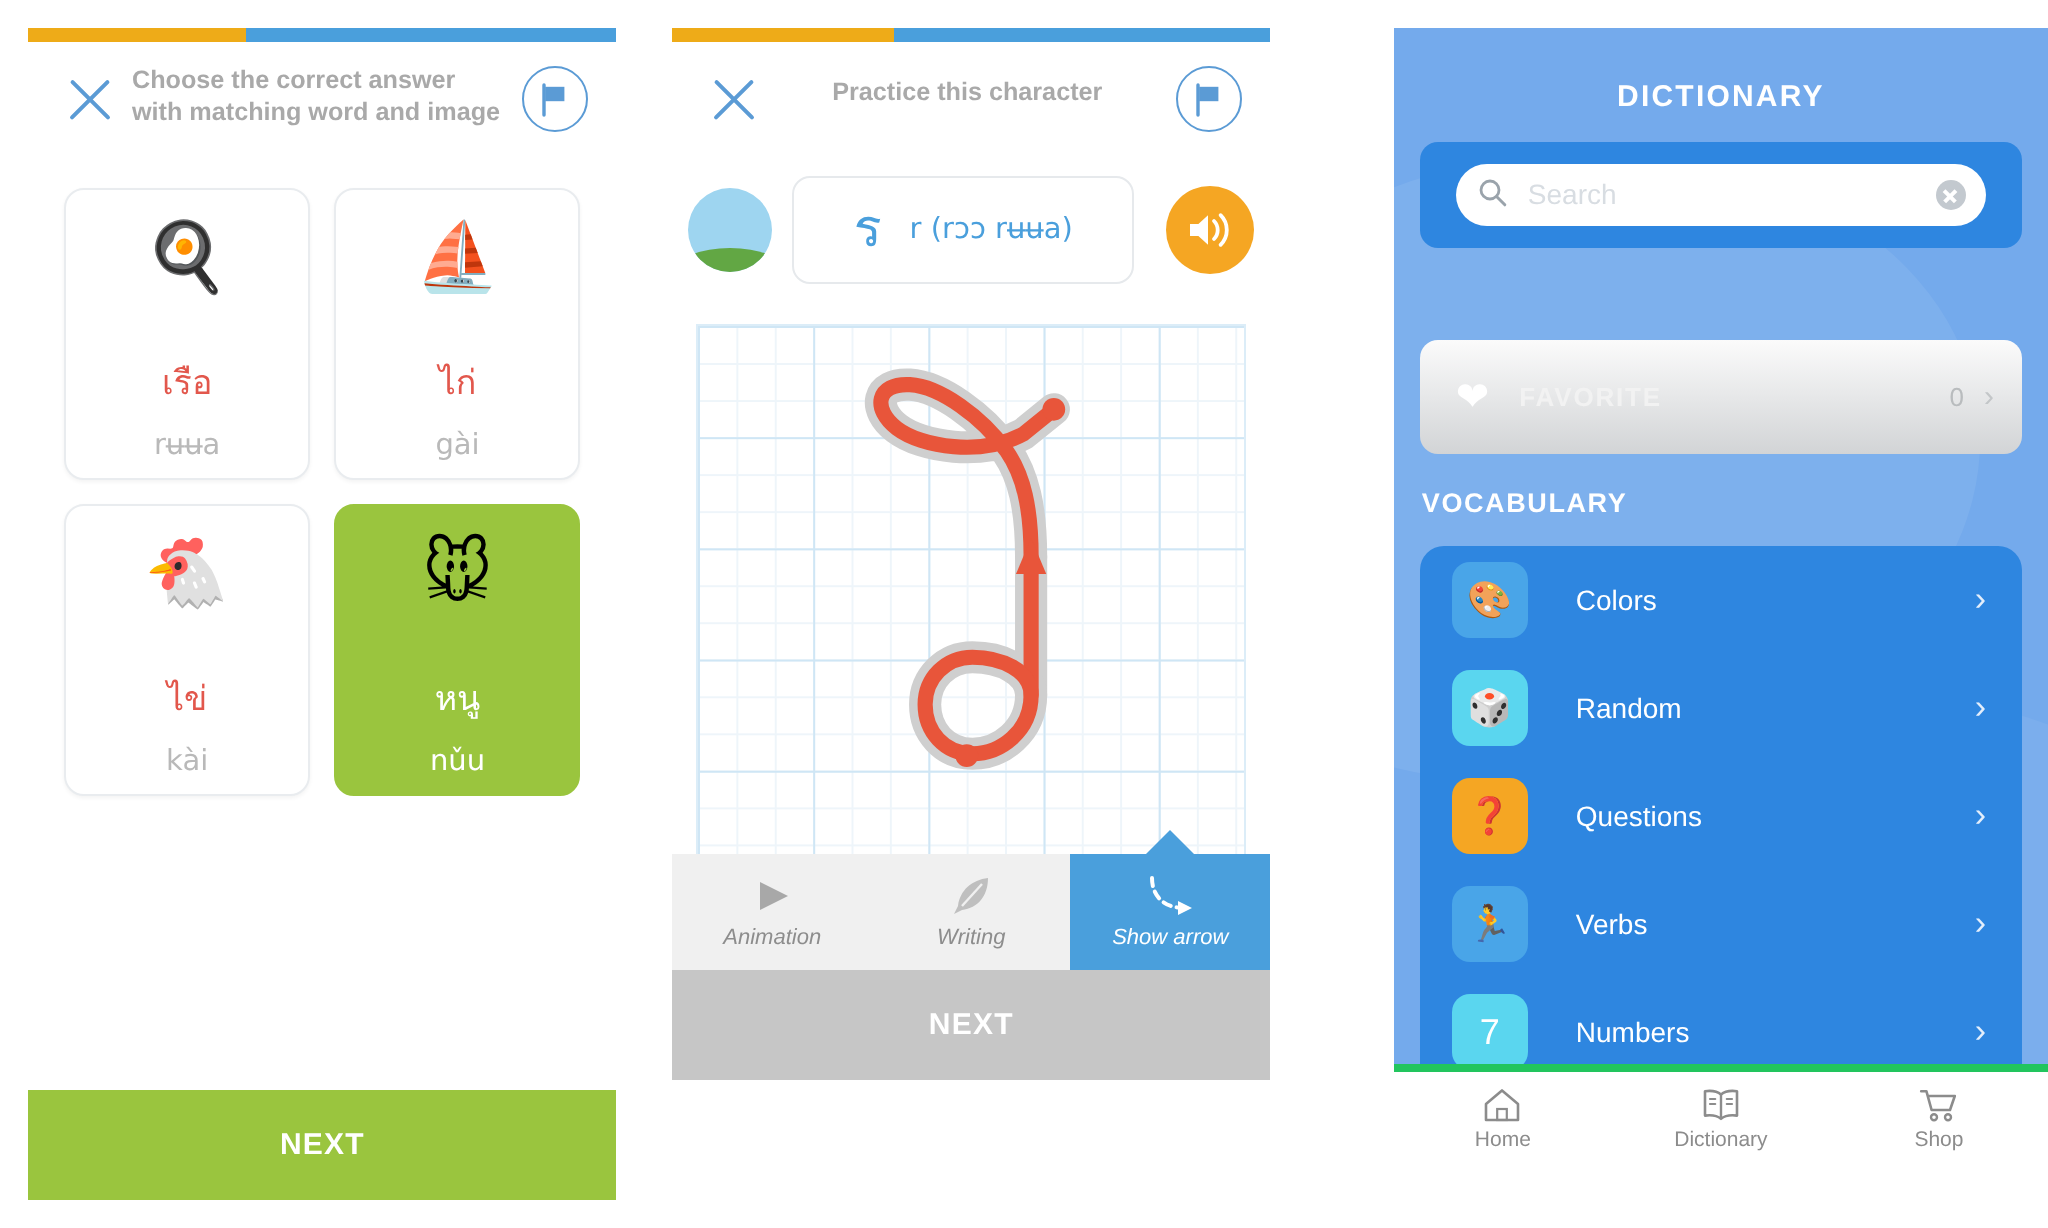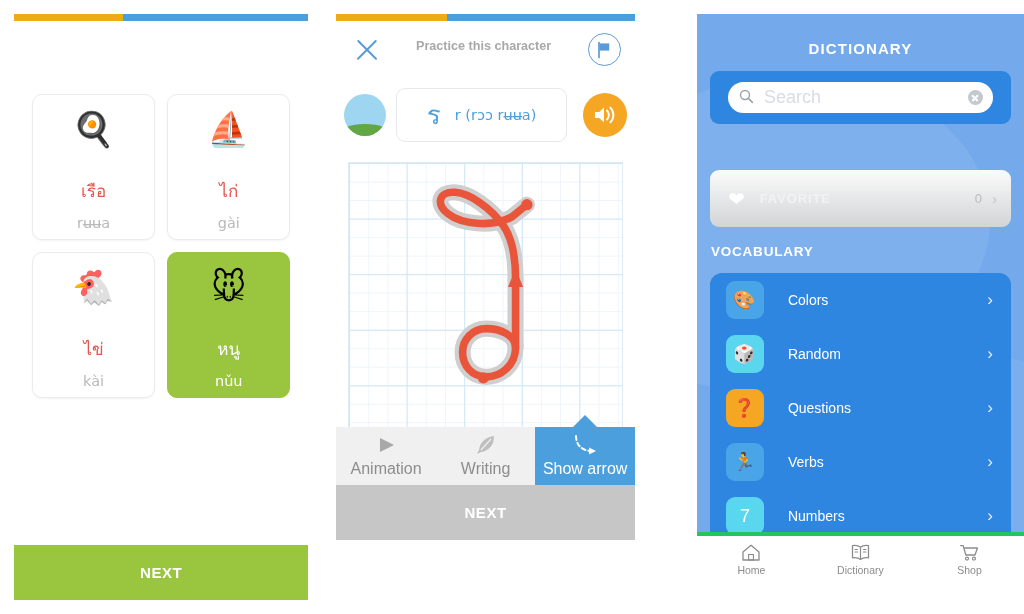--- a/index.html
+++ b/index.html
@@ -110,21 +110,21 @@
     background-size:57.6px 55.6px;
   }
   .stroke-svg{position:absolute;inset:0;}
 
   
   .tools{position:absolute;left:0;right:0;bottom:55px;height:58px;background:#f0f0f0;display:flex;}
   .tool{
     flex:1;position:relative;display:flex;flex-direction:column;align-items:center;justify-content:center;
     gap:4px;cursor:pointer;
   }
-  .tool .tlabel{font-size:16px;color:#8d8d8d;}
+  .tool .tlabel{font-size:11px;color:#8d8d8d;font-style:italic;}
   .tool.active{background:#4a9fdc;}
   .tool.active .tlabel{color:#fff;}
   .tool.active:before{
     content:"";position:absolute;left:50%;top:-12px;transform:translateX(-50%);
     border-left:13px solid transparent;border-right:13px solid transparent;border-bottom:13px solid #4a9fdc;
   }
   .tool .ticon{height:22px;display:flex;align-items:center;justify-content:center;}
 
   
   .p3 .screen{left:0;right:0;top:14px;bottom:14px;background:#fff;}
@@ -144,21 +144,21 @@
     font-size:15px;font-weight:bold;letter-spacing:1.1px;
   }
   .search-band{
     position:absolute;left:13px;right:13px;top:57px;height:53px;background:#2e86e0;border-radius:9px;
   }
   .search-field{
     position:absolute;left:18px;right:18px;top:11px;height:31px;background:#fff;border-radius:16px;
   }
   .search-field .sicon{position:absolute;left:11px;top:7px;}
   .search-ph{
-    position:absolute;left:36px;top:7px;font-size:18px;color:#d8dde2;line-height:17px;text-align:center;
+    position:absolute;left:36px;top:7px;font-size:14px;color:#d8dde2;line-height:17px;text-align:center;
   }
   .clear-x{
     position:absolute;right:10px;top:8px;width:15px;height:15px;border-radius:50%;background:#c3c9cf;
     cursor:pointer;
   }
   .clear-x:before,.clear-x:after{
     content:"";position:absolute;left:50%;top:50%;width:8px;height:1.6px;background:#fff;
   }
   .clear-x:before{transform:translate(-50%,-50%) rotate(45deg);}
   .clear-x:after{transform:translate(-50%,-50%) rotate(-45deg);}
@@ -205,20 +205,32 @@
 
 <div class="stage">
 
   <div class="panel p1">
     <div class="screen">
 
       <div class="progress">
         <i id="p1prog" style="width: 37%;"></i>
       </div>
 
+      <div class="ex-head">
+        <div class="close-x"></div>
+        <div class="ex-title">Choose the correct answer with matching word and image</div>
+        <div class="flag-btn">
+          <span>
+            <svg width="17" height="18" viewBox="0 0 17 18">
+                <path d="M3 1.5v15" stroke="#5b9bd5" stroke-width="1.7" stroke-linecap="round" fill="none"></path>
+                <path d="M3.6 2.4h9.6v7.2H3.6z" fill="#5b9bd5"></path>
+              </svg>
+          </span>
+        </div>
+      </div>
 
       <div class="cards" id="quiz-cards">
           <div class="card">
             <div class="pic">🍳</div>
             <div class="thai">เรือ</div>
             <div class="rom">rʉʉa</div>
           </div>
           <div class="card">
             <div class="pic">⛵</div>
             <div class="thai">ไก่</div>

